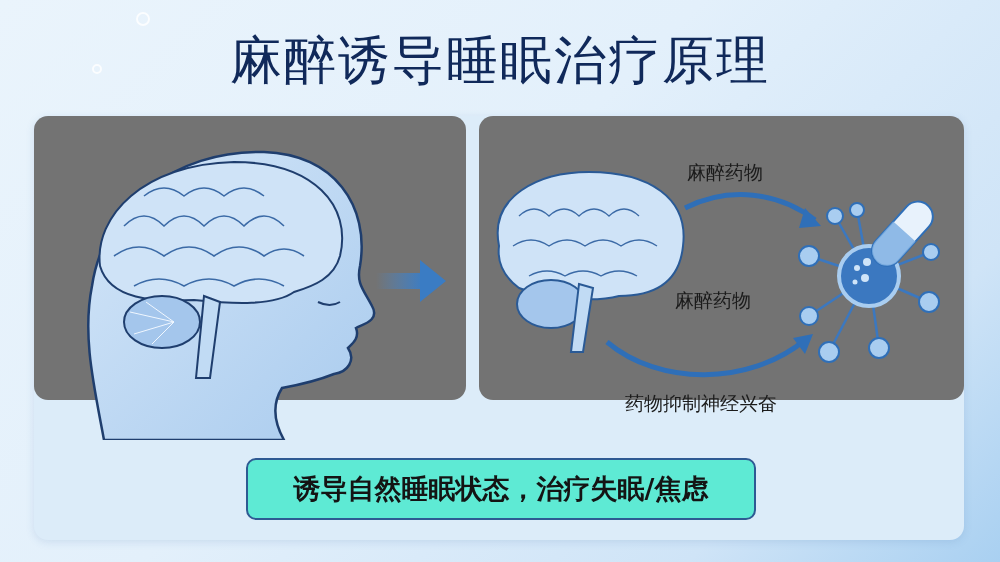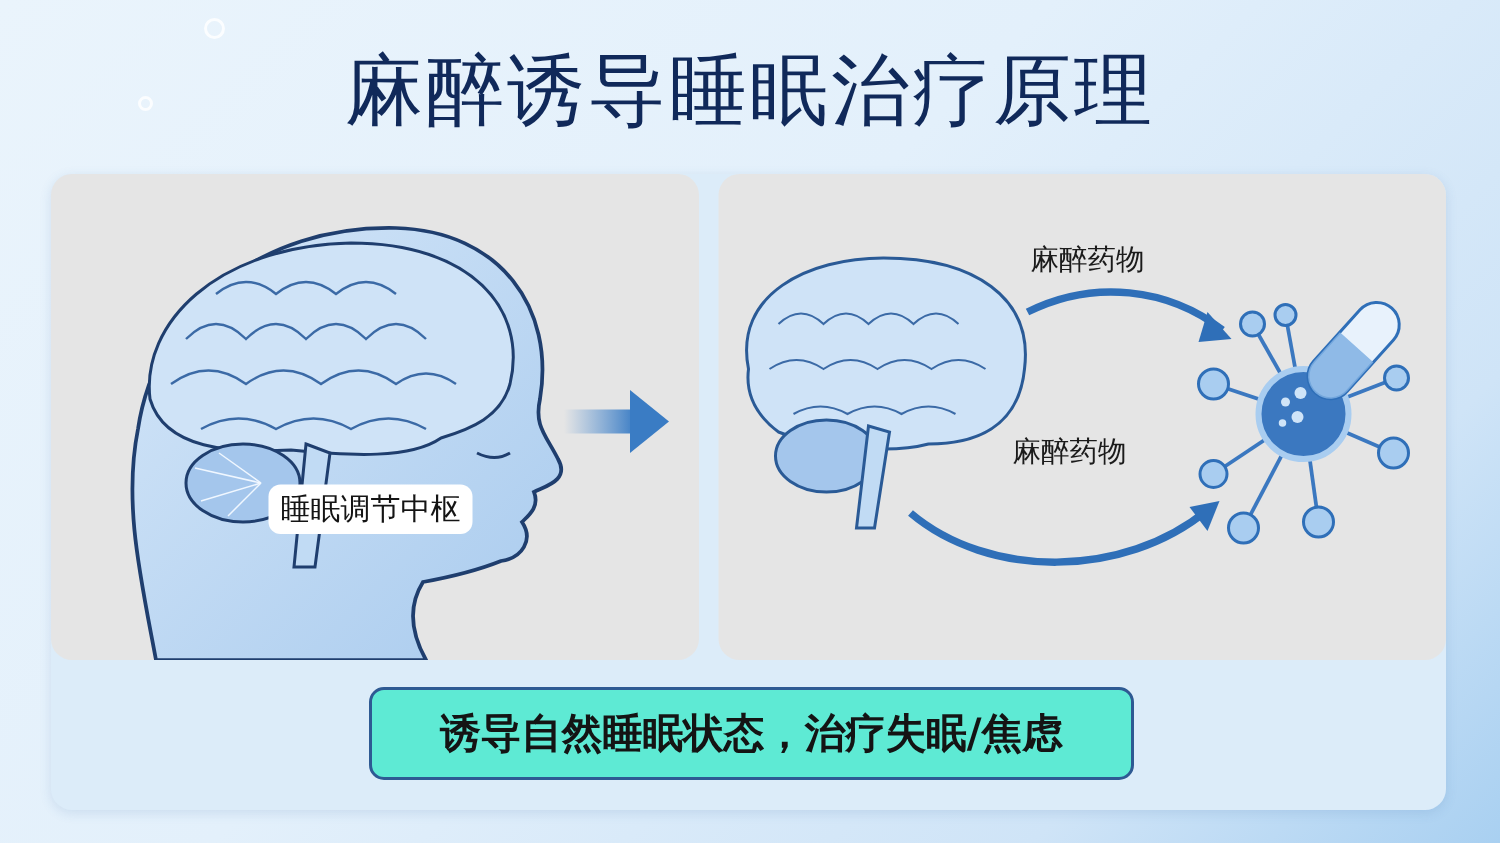--- a/index.html
+++ b/index.html
@@ -2,21 +2,21 @@
 <html><head>
 <meta charset="utf-8">
 <style>
   html,body{margin:0;padding:0;}
   body{width:1000px;height:562px;overflow:hidden;position:relative;
     background:linear-gradient(135deg,#eaf4fc 0%,#e3f0fb 45%,#cfe4f7 80%,#a9d0f1 100%);
     font-family:"DejaVu Sans","Liberation Sans",sans-serif;}
   .deco{position:absolute;border:2px solid rgba(255,255,255,.8);border-radius:50%;}
   .title{position:absolute;left:0;top:26px;width:1000px;text-align:center;font-size:52px;font-weight:normal;color:#10295a;letter-spacing:2px;}
   .outer{position:absolute;left:34px;top:116px;width:930px;height:424px;border-radius:14px;background:#dcecf9;box-shadow:0 2px 8px rgba(60,110,170,.15);}
-  .panel{position:absolute;top:116px;height:324px;background:#e5e5e5;border-radius:14px;}
+  .panel{position:absolute;top:116px;height:284px;background:#737373;border-radius:14px;}
   .p-left{left:34px;width:432px;}
   .p-right{left:479px;width:485px;}
   .label{position:absolute;font-size:19px;color:#1b1b1b;white-space:nowrap;}
   .pill{position:absolute;left:145px;top:207px;background:#fff;border-radius:8px;padding:3px 8px;font-size:20px;color:#141414;}
   .conclusion{position:absolute;left:246px;top:458px;width:506px;height:58px;border:2px solid #2e5a93;border-radius:10px;background:#5eead4;display:flex;align-items:center;justify-content:center;font-size:27px;font-weight:bold;color:#141414;}
 </style>
 </head>
 <body>
 
 <div class="deco" style="left:136px;top:12px;width:10px;height:10px;"></div>
@@ -45,21 +45,20 @@
     <ellipse cx="128" cy="206" rx="38" ry="26" fill="#a4c6ec" stroke="#1f3e6e" stroke-width="2"></ellipse>
     <g stroke="#f0f7ff" stroke-width="1">
       <line x1="140" y1="206" x2="96" y2="196"></line>
         <line x1="140" y1="206" x2="100" y2="218"></line>
       <line x1="140" y1="206" x2="118" y2="228"></line>
         <line x1="140" y1="206" x2="112" y2="186"></line>
     </g>
     <path d="M170 180 L186 186 L176 262 L162 262 Z" fill="#c1dbf4" stroke="#1f3e6e" stroke-width="2"></path>
     <path d="M284 186 q12 6 22 0" fill="none" stroke="#1f3e6e" stroke-width="2"></path>
   </svg>
-  <div class="pill">睡眠调节中枢</div>
 </div>
 
 <svg width="70" height="50" viewBox="0 0 70 50" style="position:absolute;left:376px;top:256px;">
   <defs>
     <linearGradient id="arrG" x1="0" x2="1">
         <stop offset="0" stop-color="#4a8ad0" stop-opacity="0"></stop>
         <stop offset="1" stop-color="#3a7cc4"></stop>
       </linearGradient>
   </defs>
   <rect x="0" y="17" width="48" height="16" fill="url(#arrG)"></rect>
@@ -107,15 +106,16 @@
         <circle cx="386" cy="162" r="4"></circle>
         <circle cx="376" cy="166" r="2.5"></circle>
       </g>
     <g transform="rotate(-48 420 120)">
       <rect x="386" y="106" width="76" height="30" rx="15" fill="#e8f2fc" stroke="#2f6fb8" stroke-width="2"></rect>
       <path d="M401 106 h26 v30 h-26 a15 15 0 0 1 0 -30 Z" fill="#7fb0e3" opacity=".85"></path>
     </g>
   </svg>
   <div class="label" style="left:208px;top:44px;">麻醉药物</div>
   <div class="label" style="left:196px;top:172px;">麻醉药物</div>
+  <div class="label" style="left:146px;top:275px;">药物抑制神经兴奋</div>
 </div>
 
 <div class="conclusion">诱导自然睡眠状态，治疗失眠/焦虑</div>
 
 </body></html>

